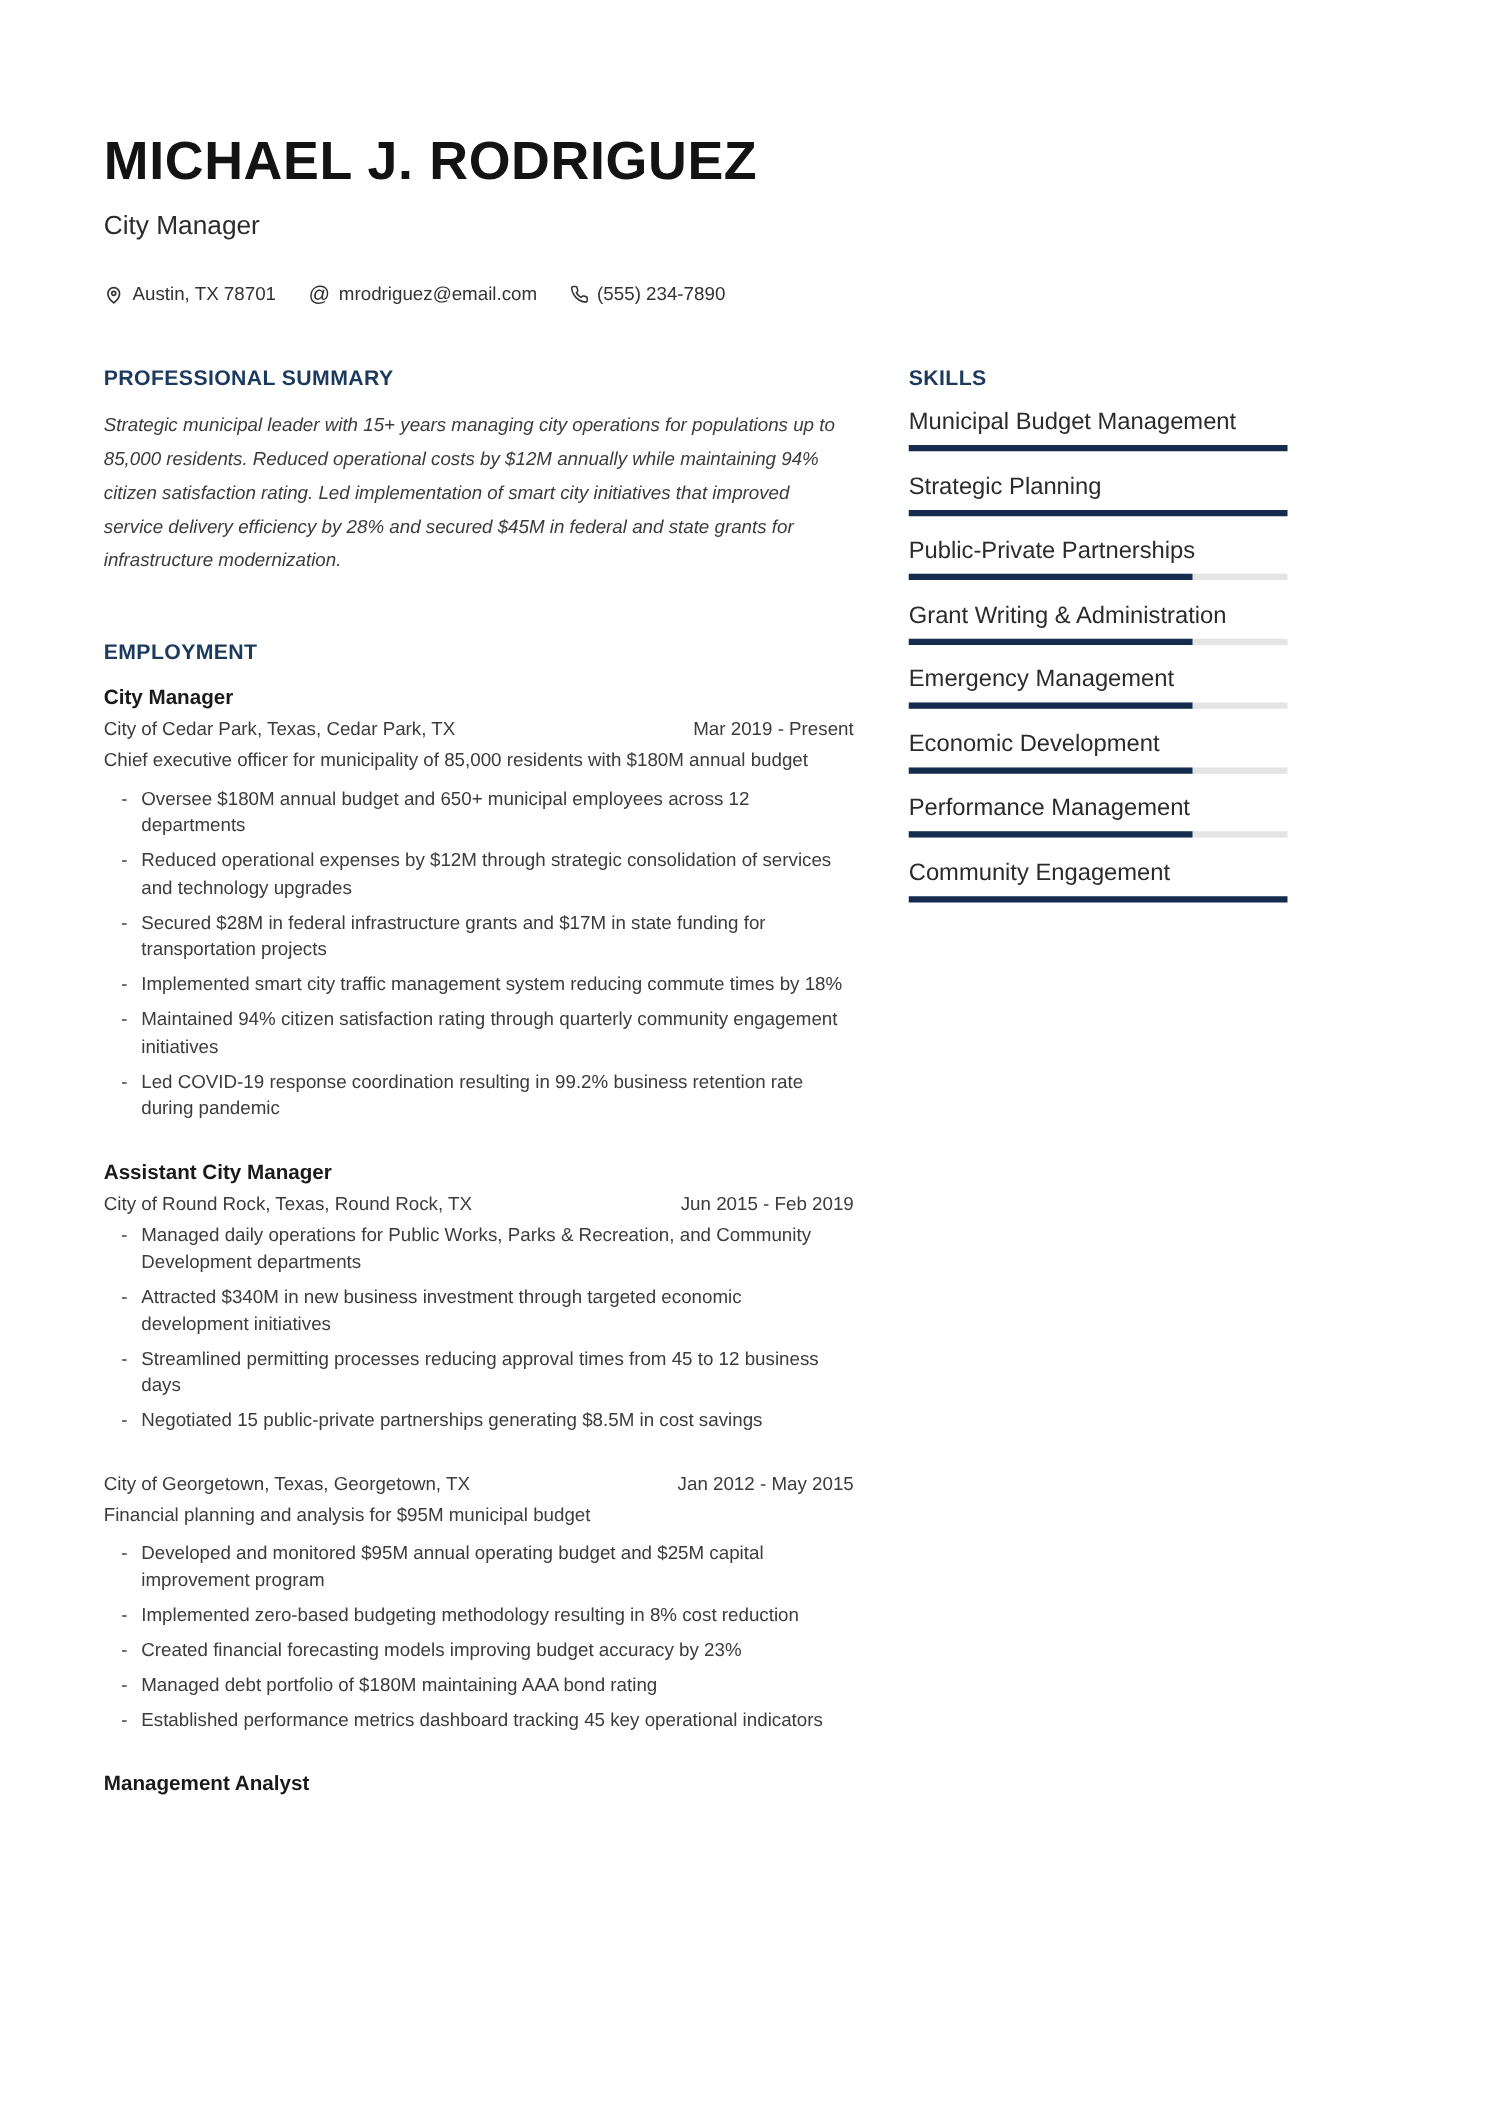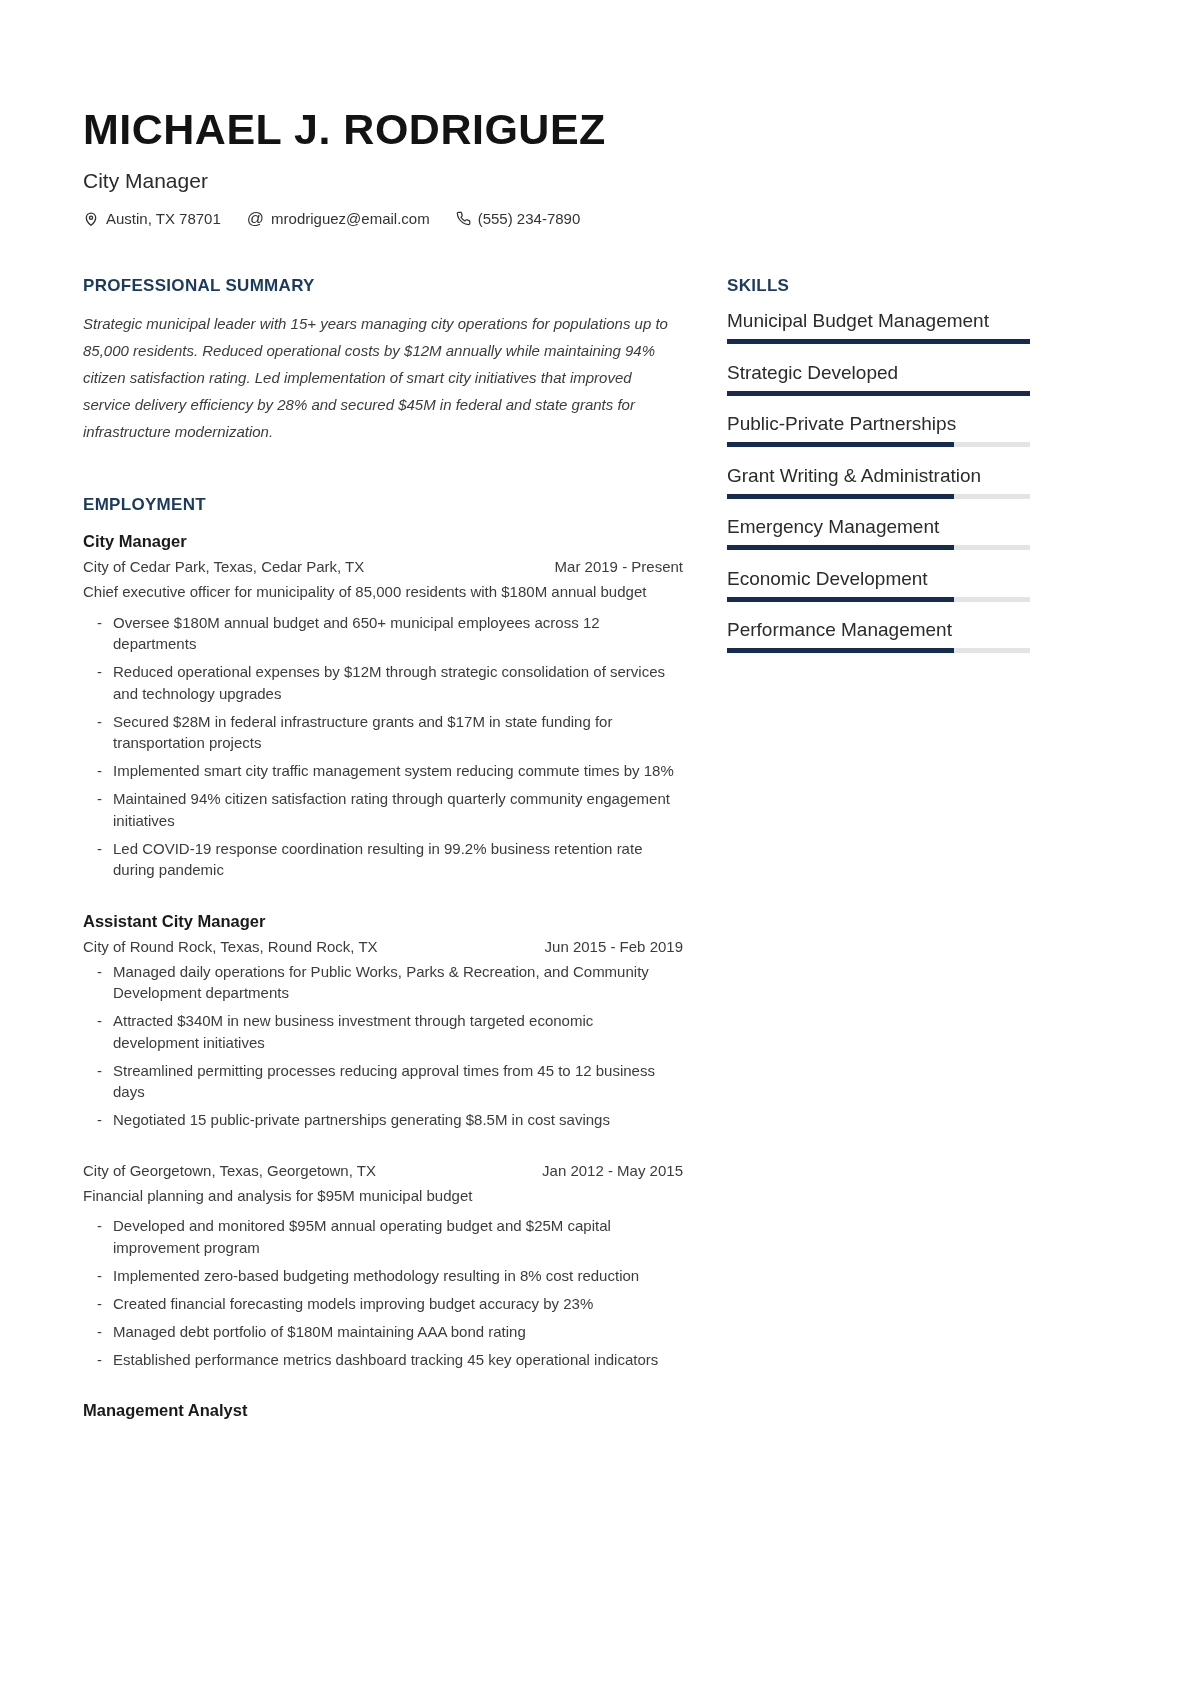--- a/index.html
+++ b/index.html
@@ -16,21 +16,21 @@
   
   .name {
     font-size: 43px; font-weight: 700; color: #131313;
     letter-spacing: 0.5px; line-height: 1.05;
   }
   .job-headline { font-size: 21px; color: #2b2b2b; margin-top: 17px; }
   .contact-row {
     display: flex; align-items: center; gap: 26px;
     margin-top: 17px; font-size: 15px; color: #333;
   }
-  .contact-item { display: flex; align-items: center; gap: 7px; }
+  .contact-item { display: flex; align-items: center; gap: 7px; margin-top: 17px; }
   .contact-item svg { display: block; }
   .at-glyph { font-size: 17px; font-weight: 400; color: #333; line-height: 1; }
 
   
   .columns { display: flex; margin-top: 49px; }
   .col-left { width: 600px; flex: 0 0 600px; }
   .col-right { width: 303px; flex: 0 0 303px; margin-left: 44px; }
 
   .section-heading {
     font-size: 17px; font-weight: 700;
@@ -181,21 +181,21 @@
       <div class="skills-section">
         <div class="section-heading">SKILLS</div>
 
         <div class="skill">
           <div class="skill-label">Municipal Budget Management</div>
           <div class="skill-track">
             <div class="skill-fill" style="width: 100%;"></div>
           </div>
         </div>
         <div class="skill">
-          <div class="skill-label">Strategic Developed</div>
+          <div class="skill-label">Strategic Planning</div>
           <div class="skill-track">
             <div class="skill-fill" style="width: 100%;"></div>
           </div>
         </div>
         <div class="skill">
           <div class="skill-label">Public-Private Partnerships</div>
           <div class="skill-track">
             <div class="skill-fill" style="width: 75%;"></div>
           </div>
         </div>
@@ -214,19 +214,25 @@
         <div class="skill">
           <div class="skill-label">Economic Development</div>
           <div class="skill-track">
             <div class="skill-fill" style="width: 75%;"></div>
           </div>
         </div>
         <div class="skill">
           <div class="skill-label">Performance Management</div>
           <div class="skill-track">
             <div class="skill-fill" style="width: 75%;"></div>
+          </div>
+        </div>
+        <div class="skill">
+          <div class="skill-label">Community Engagement</div>
+          <div class="skill-track">
+            <div class="skill-fill" style="width: 100%;"></div>
           </div>
         </div>
 
       </div>
     </div>
   </div>
 </div>
 
 </body></html>

